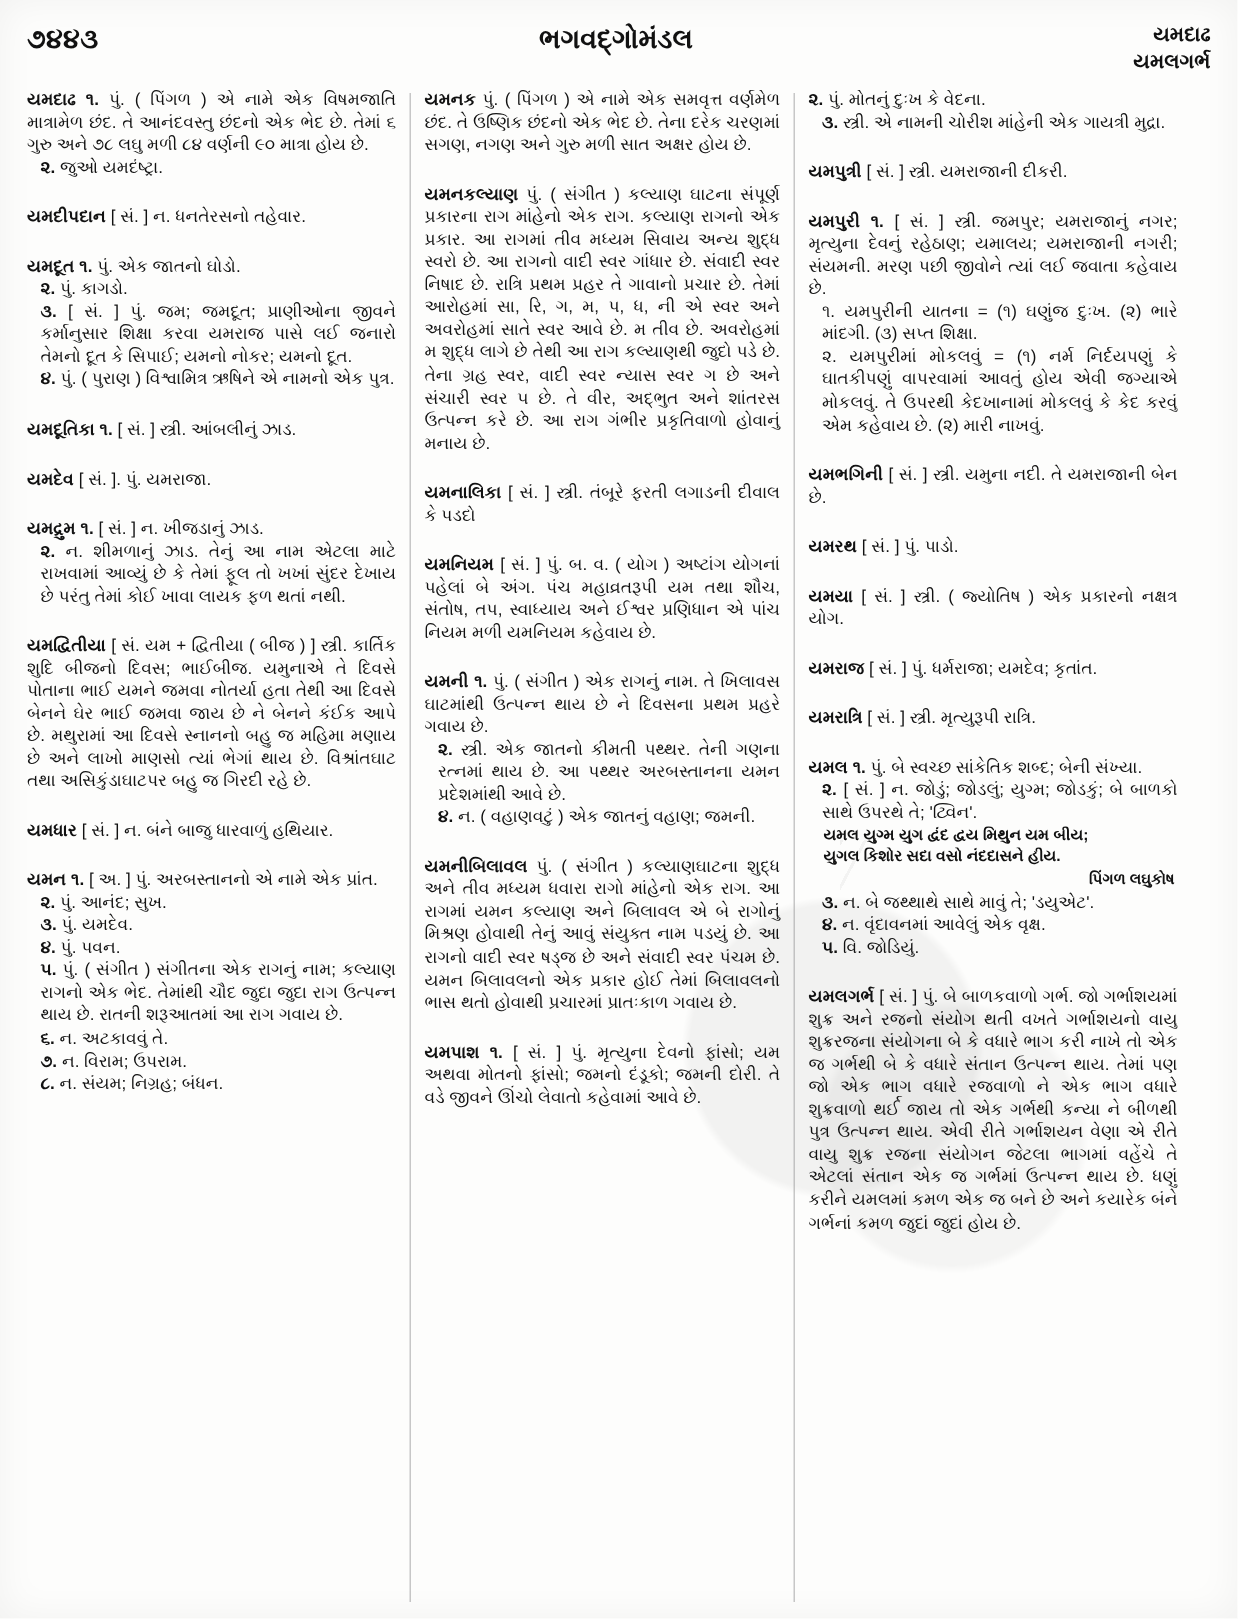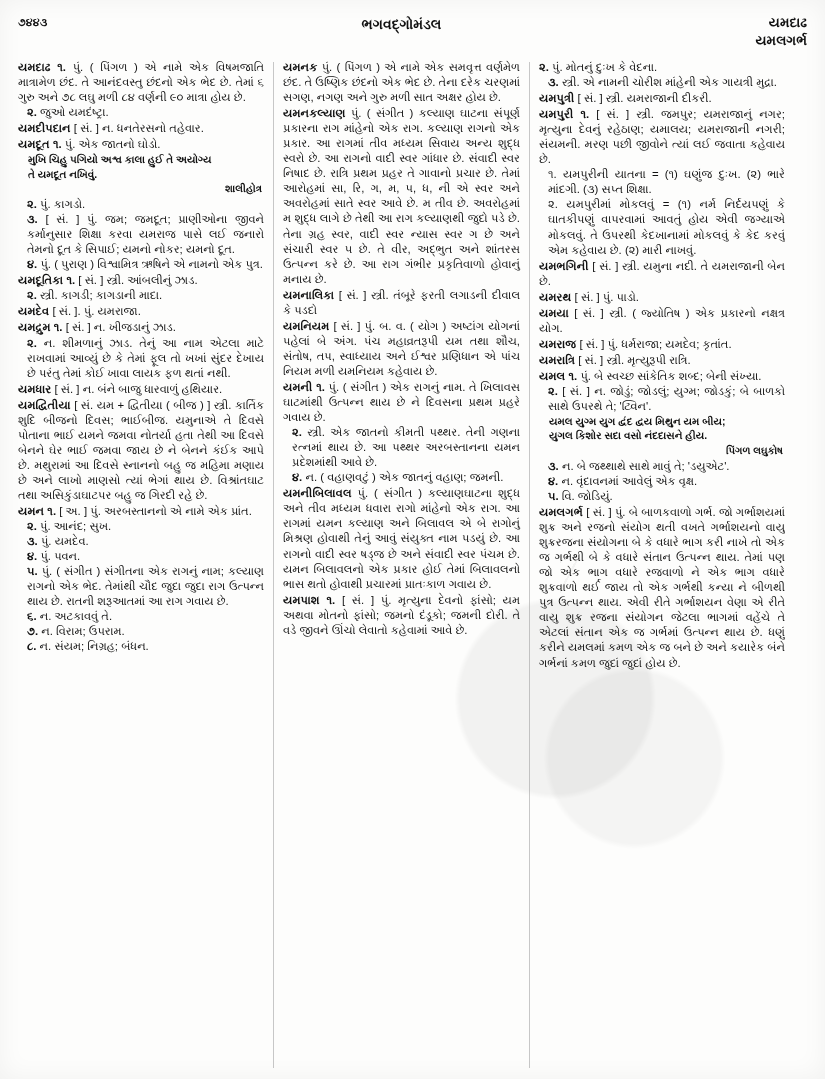--- a/index.html
+++ b/index.html
@@ -62,28 +62,28 @@
   #runhead {
     position: relative;
     z-index: 2;
     display: flex;
     align-items: flex-start;
     justify-content: space-between;
     height: 42px;
     margin-bottom: 4px;
   }
   .rh-left {
-    font-size: 11px;
+    font-size: 18px;
     font-weight: 700;
     letter-spacing: 0.2px;
     padding-top: 2px;
     white-space: nowrap;
   }
   .rh-center {
-    font-size: 14px;
+    font-size: 18px;
     font-weight: 700;
     padding-top: 2px;
     flex: 1;
     text-align: center;
     white-space: nowrap;
   }
   .rh-right {
     font-size: 13.5px;
     font-weight: 700;
     text-align: right;
@@ -118,21 +118,21 @@
     opacity: 0.55;
     margin: 2px 0 0 0;
     align-self: stretch;
   }
 
   
   .entry {
     margin: 0 0 0.5px 0;
     text-indent: 0;
   }
-  .entry + .entry { margin-top: 1px; }
+  .entry + .entry { margin-top: 18px; }
 
   .hw {
     font-weight: 700;
     letter-spacing: 0.1px;
   }
   .sensenum {
     font-weight: 700;
   }
 
   
@@ -187,45 +187,39 @@
     <div class="col" id="col-1">
         <div class="entry">
           <p class="cont"><span class="hw">યમદાઢ</span> <span class="sensenum">૧.</span> <span>પું. ( પિંગળ ) એ નામે એક વિષમજાતિ માત્રામેળ છંદ. તે આનંદવસ્તુ છંદનો એક ભેદ છે. તેમાં ૬ ગુરુ અને ૭૮ લઘુ મળી ૮૪ વર્ણની ૯૦ માત્રા હોય છે.</span></p>
           <p class="sub"><span class="sensenum">૨.</span> <span>જુઓ યમદંષ્ટ્રા.</span></p>
         </div>
         <div class="entry">
           <p class="cont"><span class="hw">યમદીપદાન</span> <span>[ સં. ] ન. ધનતેરસનો તહેવાર.</span></p>
         </div>
         <div class="entry">
           <p class="cont"><span class="hw">યમદૂત</span> <span class="sensenum">૧.</span> <span>પું. એક જાતનો ઘોડો.</span></p>
-          <div class="verse">
-            <div class="verse-line">મુખિ ચિહુ પગિયો અશ્વ કાલા હુઈ તે અયોગ્ય</div>
-            <div class="verse-line">તે યમદૂત નખિવું.</div>
-            <div class="cite">શાલીહોત્ર</div>
-          </div>
           <p class="sub"><span class="sensenum">૨.</span> <span>પું. કાગડો.</span></p>
           <p class="sub"><span class="sensenum">૩.</span> <span>[ સં. ] પું. જમ; જમદૂત; પ્રાણીઓના જીવને કર્માનુસાર શિક્ષા કરવા યમરાજ પાસે લઈ જનારો તેમનો દૂત કે સિપાઈ; યમનો નોકર; યમનો દૂત.</span></p>
           <p class="sub"><span class="sensenum">૪.</span> <span>પું. ( પુરાણ ) વિશ્વામિત્ર ઋષિને એ નામનો એક પુત્ર.</span></p>
         </div>
         <div class="entry">
           <p class="cont"><span class="hw">યમદૂતિકા</span> <span class="sensenum">૧.</span> <span>[ સં. ] સ્ત્રી. આંબલીનું ઝાડ.</span></p>
-          <p class="sub"><span class="sensenum">૨.</span> <span>સ્ત્રી. કાગડી; કાગડાની માદા.</span></p>
         </div>
         <div class="entry">
           <p class="cont"><span class="hw">યમદેવ</span> <span>[ સં. ]. પું. યમરાજા.</span></p>
         </div>
         <div class="entry">
           <p class="cont"><span class="hw">યમદ્રુમ</span> <span class="sensenum">૧.</span> <span>[ સં. ] ન. ખીજડાનું ઝાડ.</span></p>
           <p class="sub"><span class="sensenum">૨.</span> <span>ન. શીમળાનું ઝાડ. તેનું આ નામ એટલા માટે રાખવામાં આવ્યું છે કે તેમાં ફૂલ તો ખખાં સુંદર દેખાય છે પરંતુ તેમાં કોઈ ખાવા લાયક ફળ થતાં નથી.</span></p>
         </div>
         <div class="entry">
+          <p class="cont"><span class="hw">યમદ્વિતીયા</span> <span>[ સં. યમ + દ્વિતીયા ( બીજ ) ] સ્ત્રી. કાર્તિક શુદિ બીજનો દિવસ; ભાઈબીજ. યમુનાએ તે દિવસે પોતાના ભાઈ યમને જમવા નોતર્યા હતા તેથી આ દિવસે બેનને ઘેર ભાઈ જમવા જાય છે ને બેનને કંઈક આપે છે. મથુરામાં આ દિવસે સ્નાનનો બહુ જ મહિમા મણાય છે અને લાખો માણસો ત્યાં ભેગાં થાય છે. વિશ્રાંતઘાટ તથા અસિકુંડાઘાટપર બહુ જ ગિરદી રહે છે.</span></p>
+        </div>
+        <div class="entry">
           <p class="cont"><span class="hw">યમધાર</span> <span>[ સં. ] ન. બંને બાજુ ધારવાળું હથિયાર.</span></p>
-        </div>
-        <div class="entry">
-          <p class="cont"><span class="hw">યમદ્વિતીયા</span> <span>[ સં. યમ + દ્વિતીયા ( બીજ ) ] સ્ત્રી. કાર્તિક શુદિ બીજનો દિવસ; ભાઈબીજ. યમુનાએ તે દિવસે પોતાના ભાઈ યમને જમવા નોતર્યા હતા તેથી આ દિવસે બેનને ઘેર ભાઈ જમવા જાય છે ને બેનને કંઈક આપે છે. મથુરામાં આ દિવસે સ્નાનનો બહુ જ મહિમા મણાય છે અને લાખો માણસો ત્યાં ભેગાં થાય છે. વિશ્રાંતઘાટ તથા અસિકુંડાઘાટપર બહુ જ ગિરદી રહે છે.</span></p>
         </div>
         <div class="entry">
           <p class="cont"><span class="hw">યમન</span> <span class="sensenum">૧.</span> <span>[ અ. ] પું. અરબસ્તાનનો એ નામે એક પ્રાંત.</span></p>
           <p class="sub"><span class="sensenum">૨.</span> <span>પું. આનંદ; સુખ.</span></p>
           <p class="sub"><span class="sensenum">૩.</span> <span>પું. યમદેવ.</span></p>
           <p class="sub"><span class="sensenum">૪.</span> <span>પું. પવન.</span></p>
           <p class="sub"><span class="sensenum">૫.</span> <span>પું. ( સંગીત ) સંગીતના એક રાગનું નામ; કલ્યાણ રાગનો એક ભેદ. તેમાંથી ચૌદ જુદા જુદા રાગ ઉત્પન્ન થાય છે. રાતની શરૂઆતમાં આ રાગ ગવાય છે.</span></p>
           <p class="sub"><span class="sensenum">૬.</span> <span>ન. અટકાવવું તે.</span></p>
           <p class="sub"><span class="sensenum">૭.</span> <span>ન. વિરામ; ઉપરામ.</span></p>
           <p class="sub"><span class="sensenum">૮.</span> <span>ન. સંયમ; નિગ્રહ; બંધન.</span></p>

